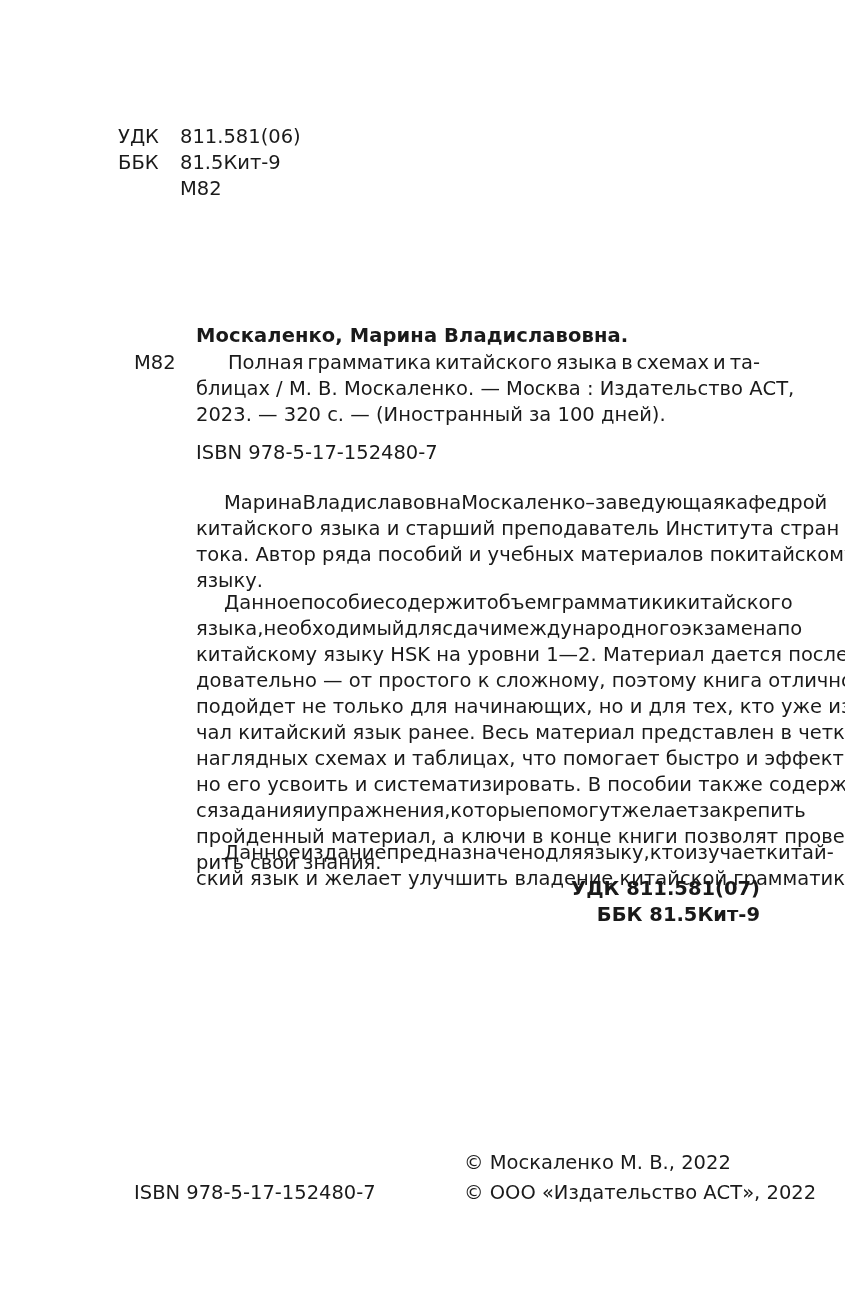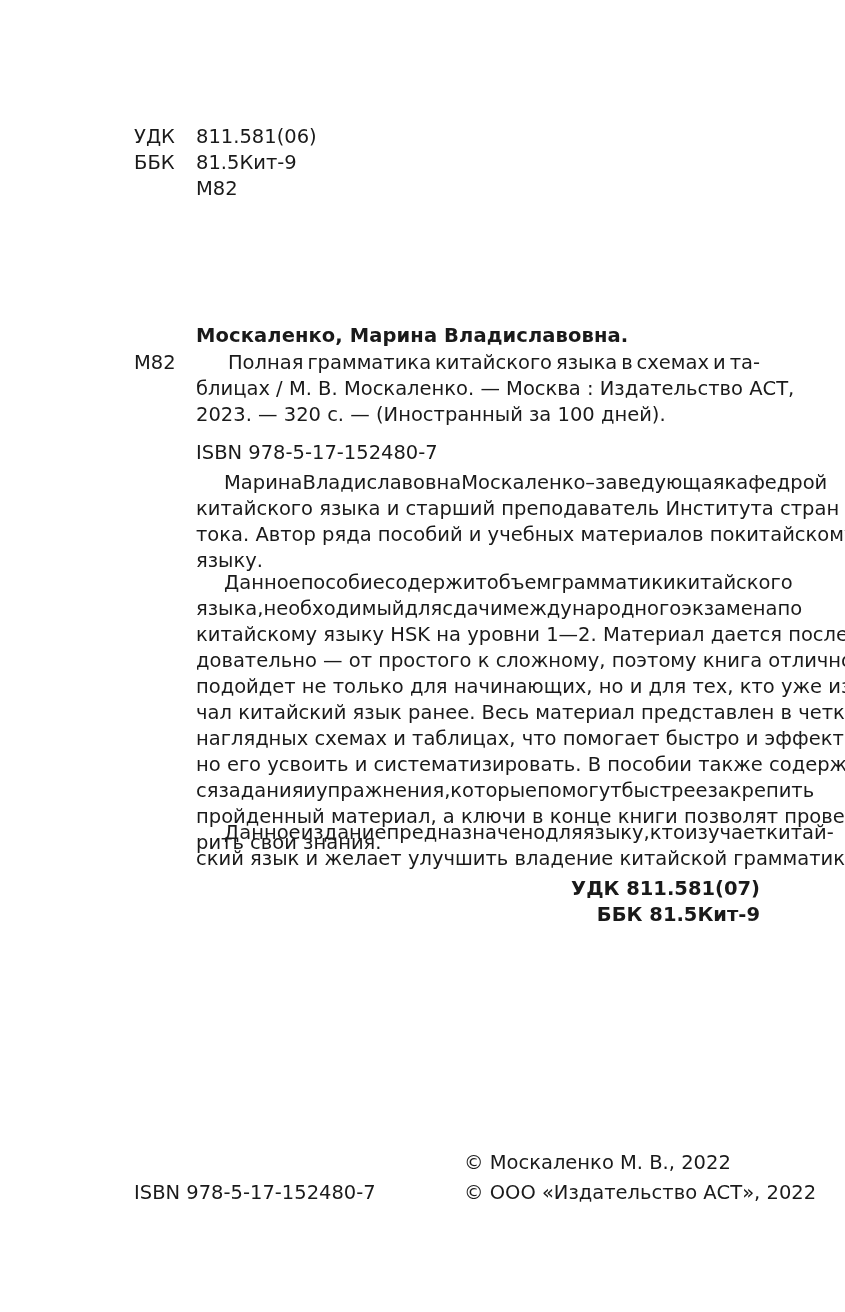--- a/index.html
+++ b/index.html
@@ -19,21 +19,21 @@
 
   .page {
     position: absolute;
     inset: 0;
     background: #ffffff;
   }
 
   
   .cip-top {
     position: absolute;
-    left: 134px;
+    left: 118px;
     top: 124px;
     font-size: 19.5px;
     line-height: 26px;
     color: #1a1a1a;
   }
   .cip-row {
     display: flex;
     height: 26px;
     line-height: 26px;
   }
@@ -105,20 +105,21 @@
     line-height: 26px;
     white-space: pre;
   }
 
   
   .annotation {
     position: absolute;
     left: 196px;
     width: 564px;
     font-size: 19.5px;
+    margin-top: 20px;
   }
   #annot-bio   { top: 470px; }
   #annot-main  { top: 570px; }
   #annot-final { top: 820px; }
 
   
   .cip-bottom {
     position: absolute;
     right: 85px;
     top: 876px;
@@ -195,21 +196,21 @@
 
   <div class="annotation" id="annot-main">
       <div class="jline just"><span class="indent"></span><span>Данное</span><span>пособие</span><span>содержит</span><span>объем</span><span>грамматики</span><span>китайского</span></div>
       <div class="jline just"><span>языка,</span><span>необходимый</span><span>для</span><span>сдачи</span><span>международного</span><span>экзамена</span><span>по</span></div>
       <div class="jline flush"><span>китайскому языку HSK на уровни 1—2. Материал дается после-</span></div>
       <div class="jline flush"><span>довательно — от простого к сложному, поэтому книга отлично</span></div>
       <div class="jline flush"><span>подойдет не только для начинающих, но и для тех, кто уже изу-</span></div>
       <div class="jline flush"><span>чал китайский язык ранее. Весь материал представлен в четких и</span></div>
       <div class="jline flush"><span>наглядных схемах и таблицах, что помогает быстро и эффектив-</span></div>
       <div class="jline flush"><span>но его усвоить и систематизировать. В пособии также содержат-</span></div>
-      <div class="jline just"><span>ся</span><span>задания</span><span>и</span><span>упражнения,</span><span>которые</span><span>помогут</span><span>быстрее</span><span>закрепить</span></div>
+      <div class="jline just"><span>ся</span><span>задания</span><span>и</span><span>упражнения,</span><span>которые</span><span>помогут</span><span>желает</span><span>закрепить</span></div>
       <div class="jline flush"><span>пройденный материал, а ключи в конце книги позволят прове-</span></div>
       <div class="jline flush"><span>рить свои знания.</span></div>
     </div>
 
   <div class="annotation" id="annot-final">
       <div class="jline just"><span class="indent"></span><span>Данное</span><span>издание</span><span>предназначено</span><span>для</span><span>языку,</span><span>кто</span><span>изучает</span><span>китай-</span></div>
       <div class="jline flush"><span>ский язык и желает улучшить владение китайской грамматикой.</span></div>
     </div>
 
   <div class="cip-bottom">

